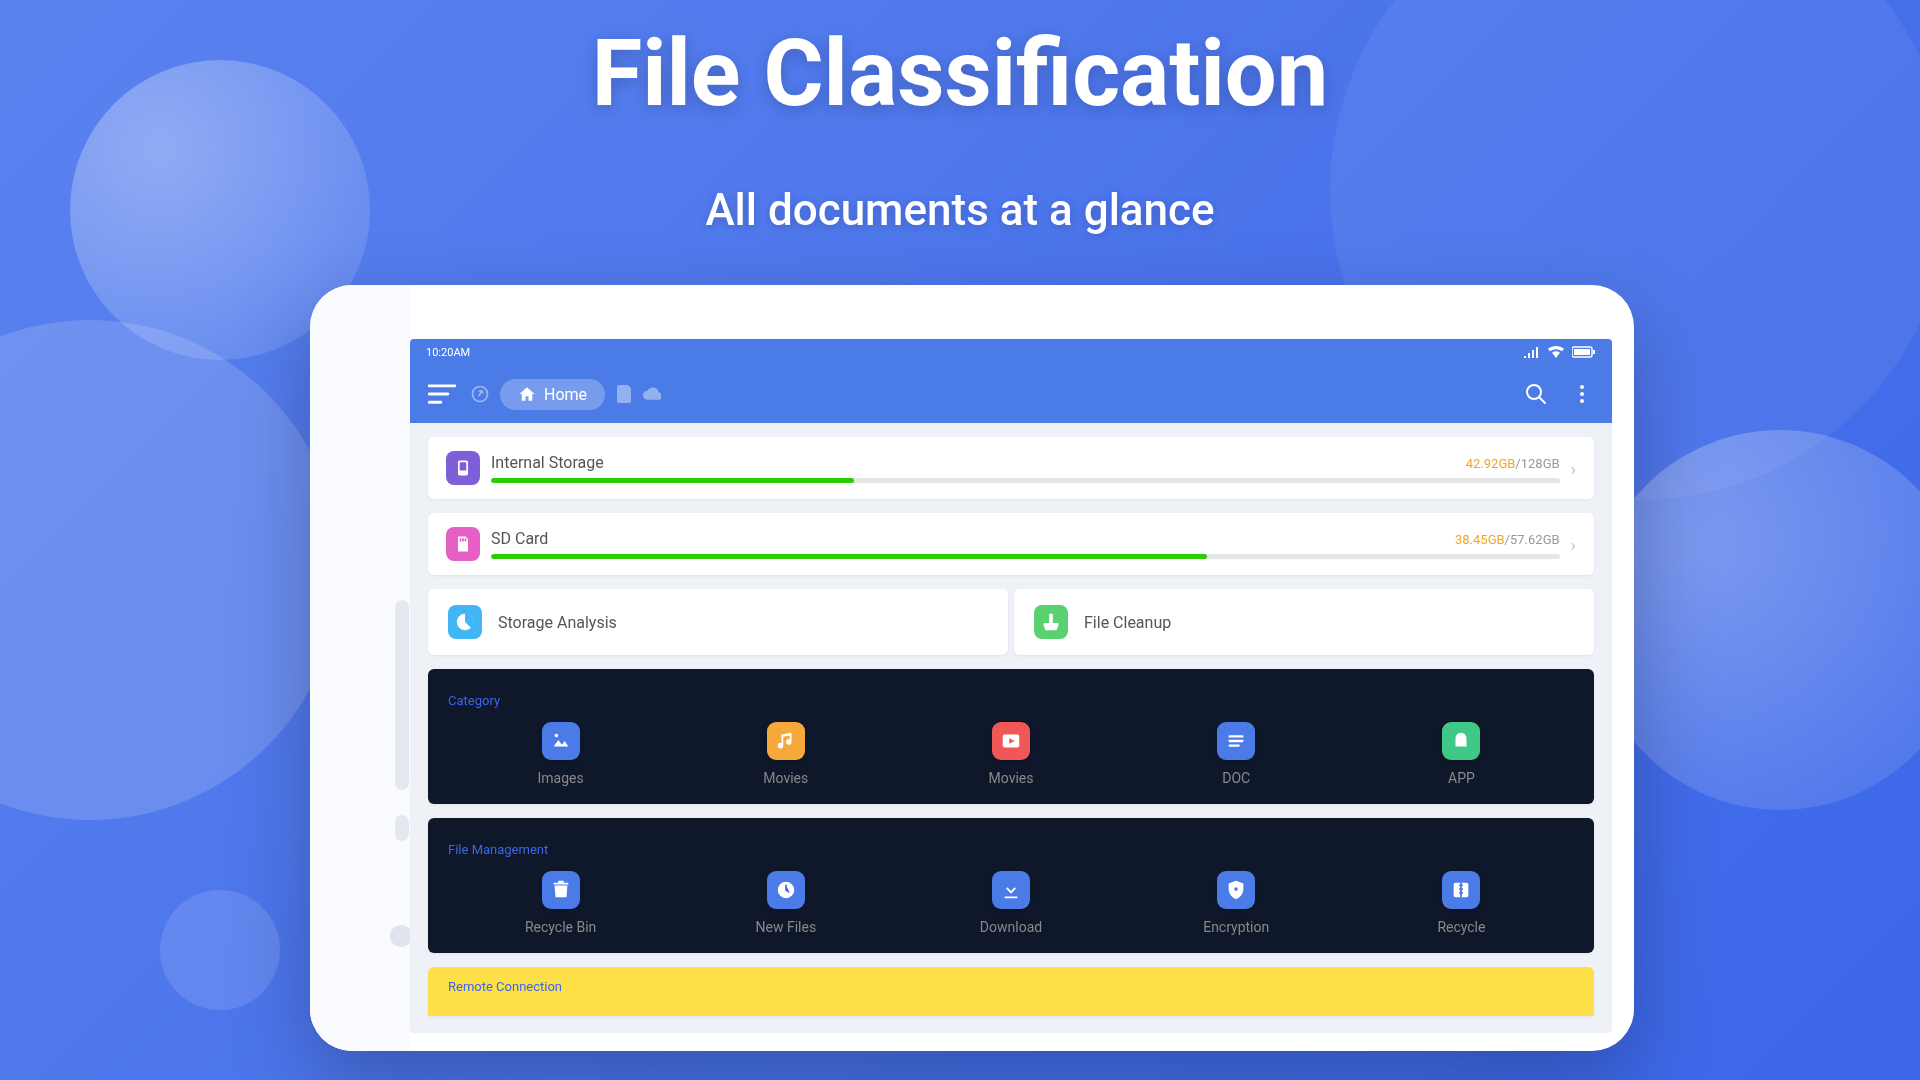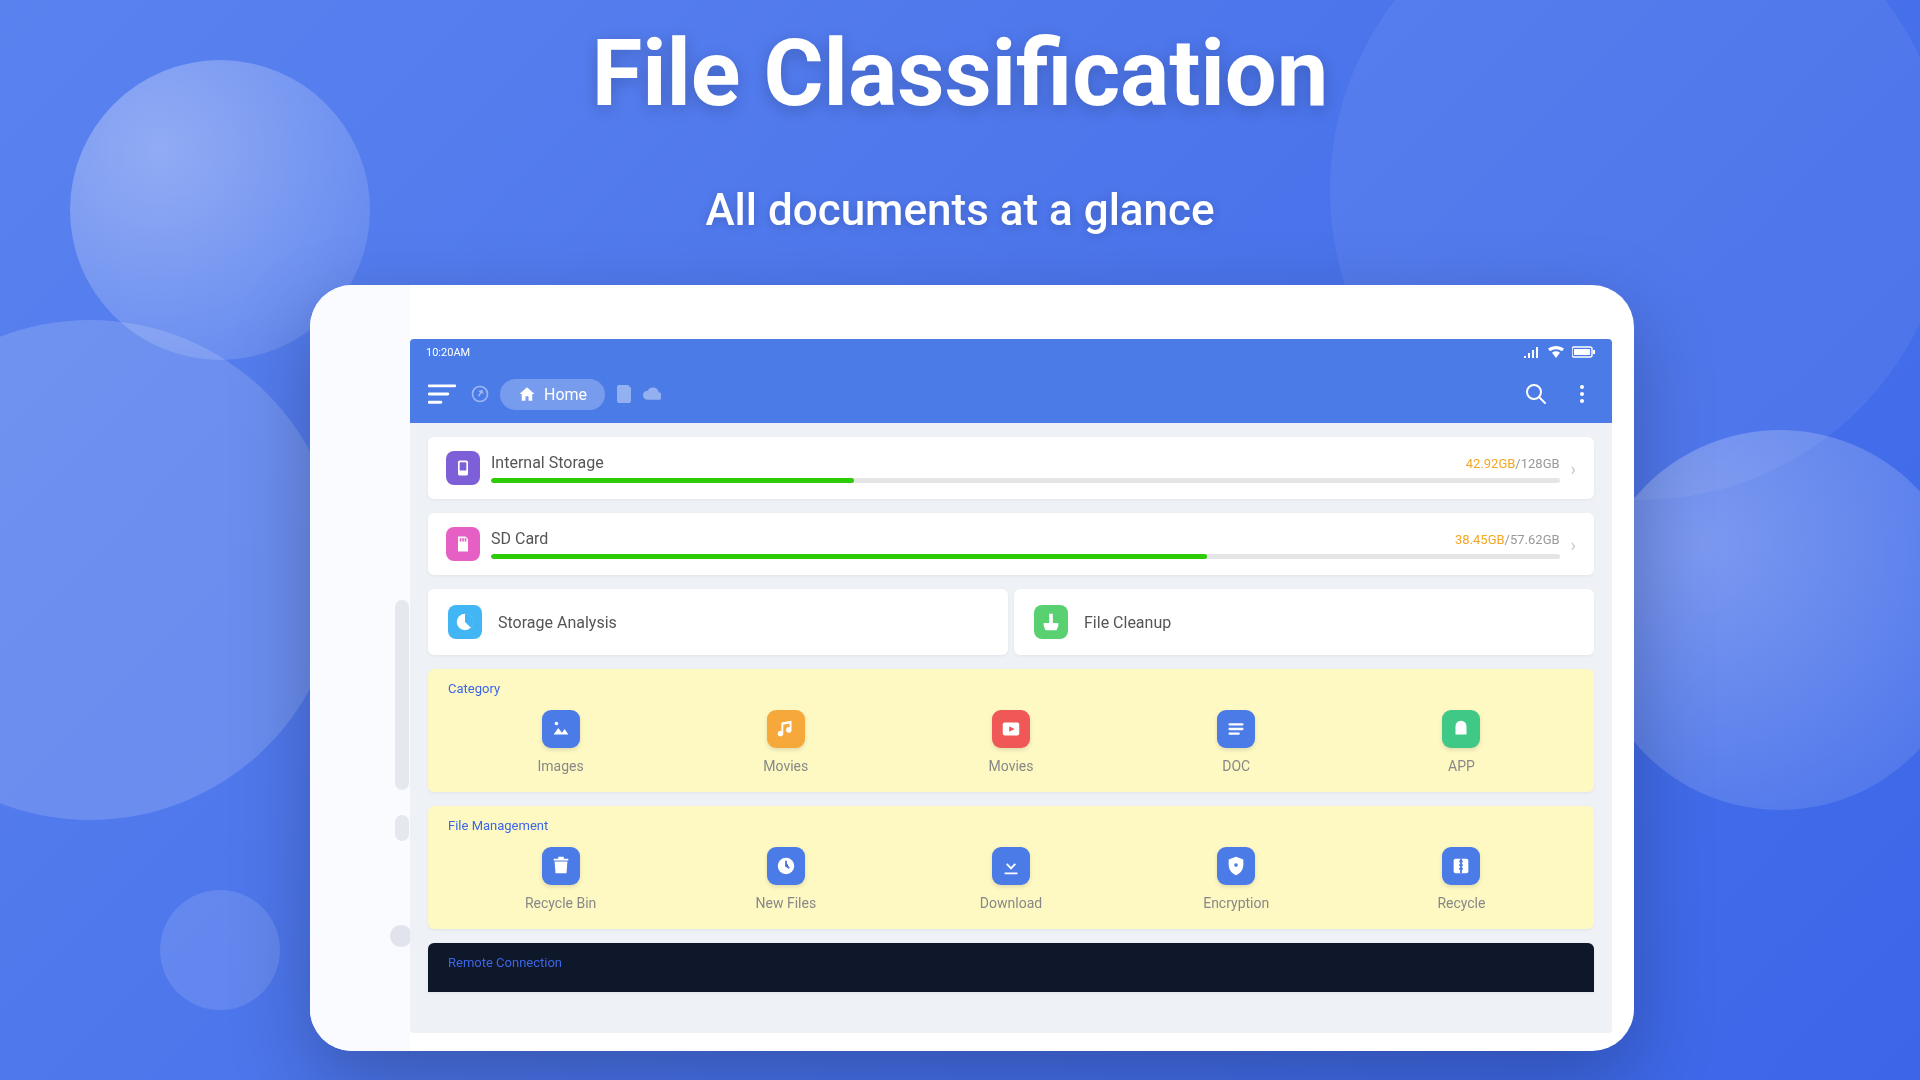--- a/index.html
+++ b/index.html
@@ -64,36 +64,36 @@
 .bar-fill { height:100%; background:#2ecc05; border-radius:3px; }
 .chev { color:#c8c8c8; font-size:18px; }
 
 .tool-row { display:flex; gap:6px; }
 .tool-card { flex:1; display:flex; align-items:center; gap:16px; padding:16px 20px; background:#fff; border-radius:6px; box-shadow:0 1px 3px rgba(0,0,0,0.06); }
 .tool-icon { width:34px; height:34px; border-radius:8px; display:flex; align-items:center; justify-content:center; }
 .tool-icon.analysis { background:#42b6f4; }
 .tool-icon.cleanup  { background:#5ad170; }
 .tool-label { color:#555; font-size:16px; }
 
-.section-card { background:#fef9c3; border-radius:6px; box-shadow:0 1px 3px rgba(0,0,0,0.06); padding:12px 20px 18px 20px; }
+.section-card { background:#0f172a; border-radius:6px; box-shadow:0 1px 3px rgba(0,0,0,0.06); padding:24px 20px 18px 20px; }
 .section-title { color:#3b66e8; font-size:13px; margin-bottom:14px; }
 .grid5 { display:flex; }
 .cat-item { flex:1; display:flex; flex-direction:column; align-items:center; gap:10px; }
 .cat-icon { width:38px; height:38px; border-radius:9px; display:flex; align-items:center; justify-content:center; box-shadow:0 2px 4px rgba(0,0,0,0.12); }
 .cat-label { color:#888; font-size:14px; }
 
 .ico-images { background:#4b7be7; }
 .ico-music  { background:#f6a83a; }
 .ico-movies { background:#f05757; }
 .ico-doc    { background:#4b7be7; }
 .ico-app    { background:#40c986; }
 
 .ico-new, .ico-rec, .ico-dl, .ico-enc, .ico-comp { background:#4b7be7; }
 
-.remote-card { background:#0f172a; border-radius:6px 6px 0 0; box-shadow:0 1px 3px rgba(0,0,0,0.06); padding:12px 20px 8px 20px; }
+.remote-card { background:#fde047; border-radius:6px 6px 0 0; box-shadow:0 1px 3px rgba(0,0,0,0.06); padding:12px 20px 8px 20px; }
 </style>
 </head>
 <body>
 
 <div class="bg-circle bg-c1"></div>
 <div class="bg-circle bg-c2"></div>
 <div class="bg-circle bg-c3"></div>
 <div class="bg-circle bg-c4"></div>
 <div class="bg-circle bg-c5"></div>
 

